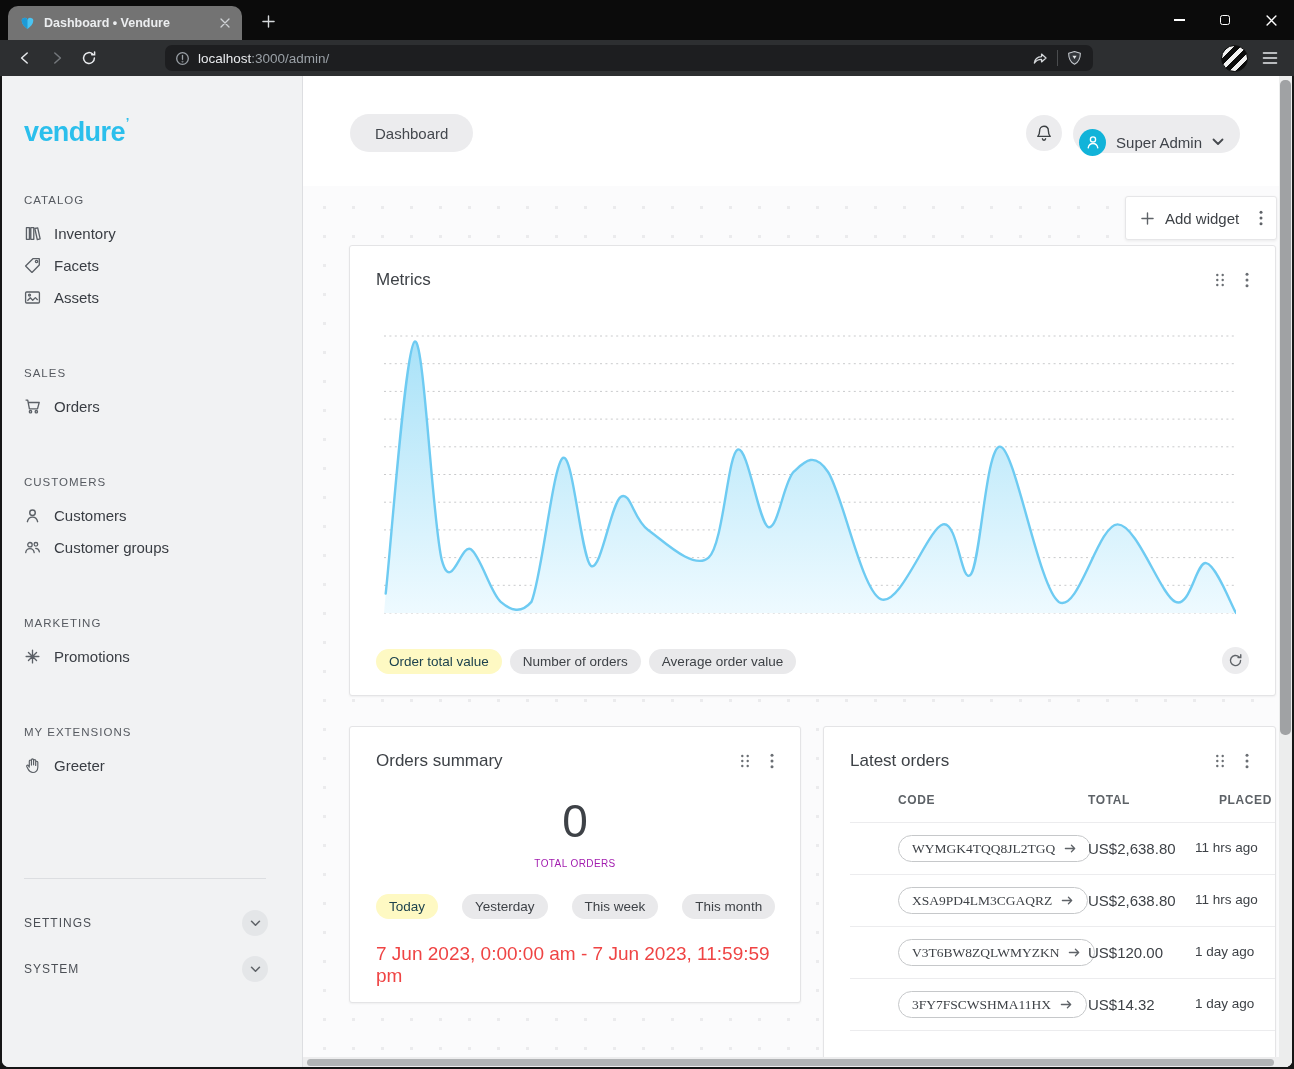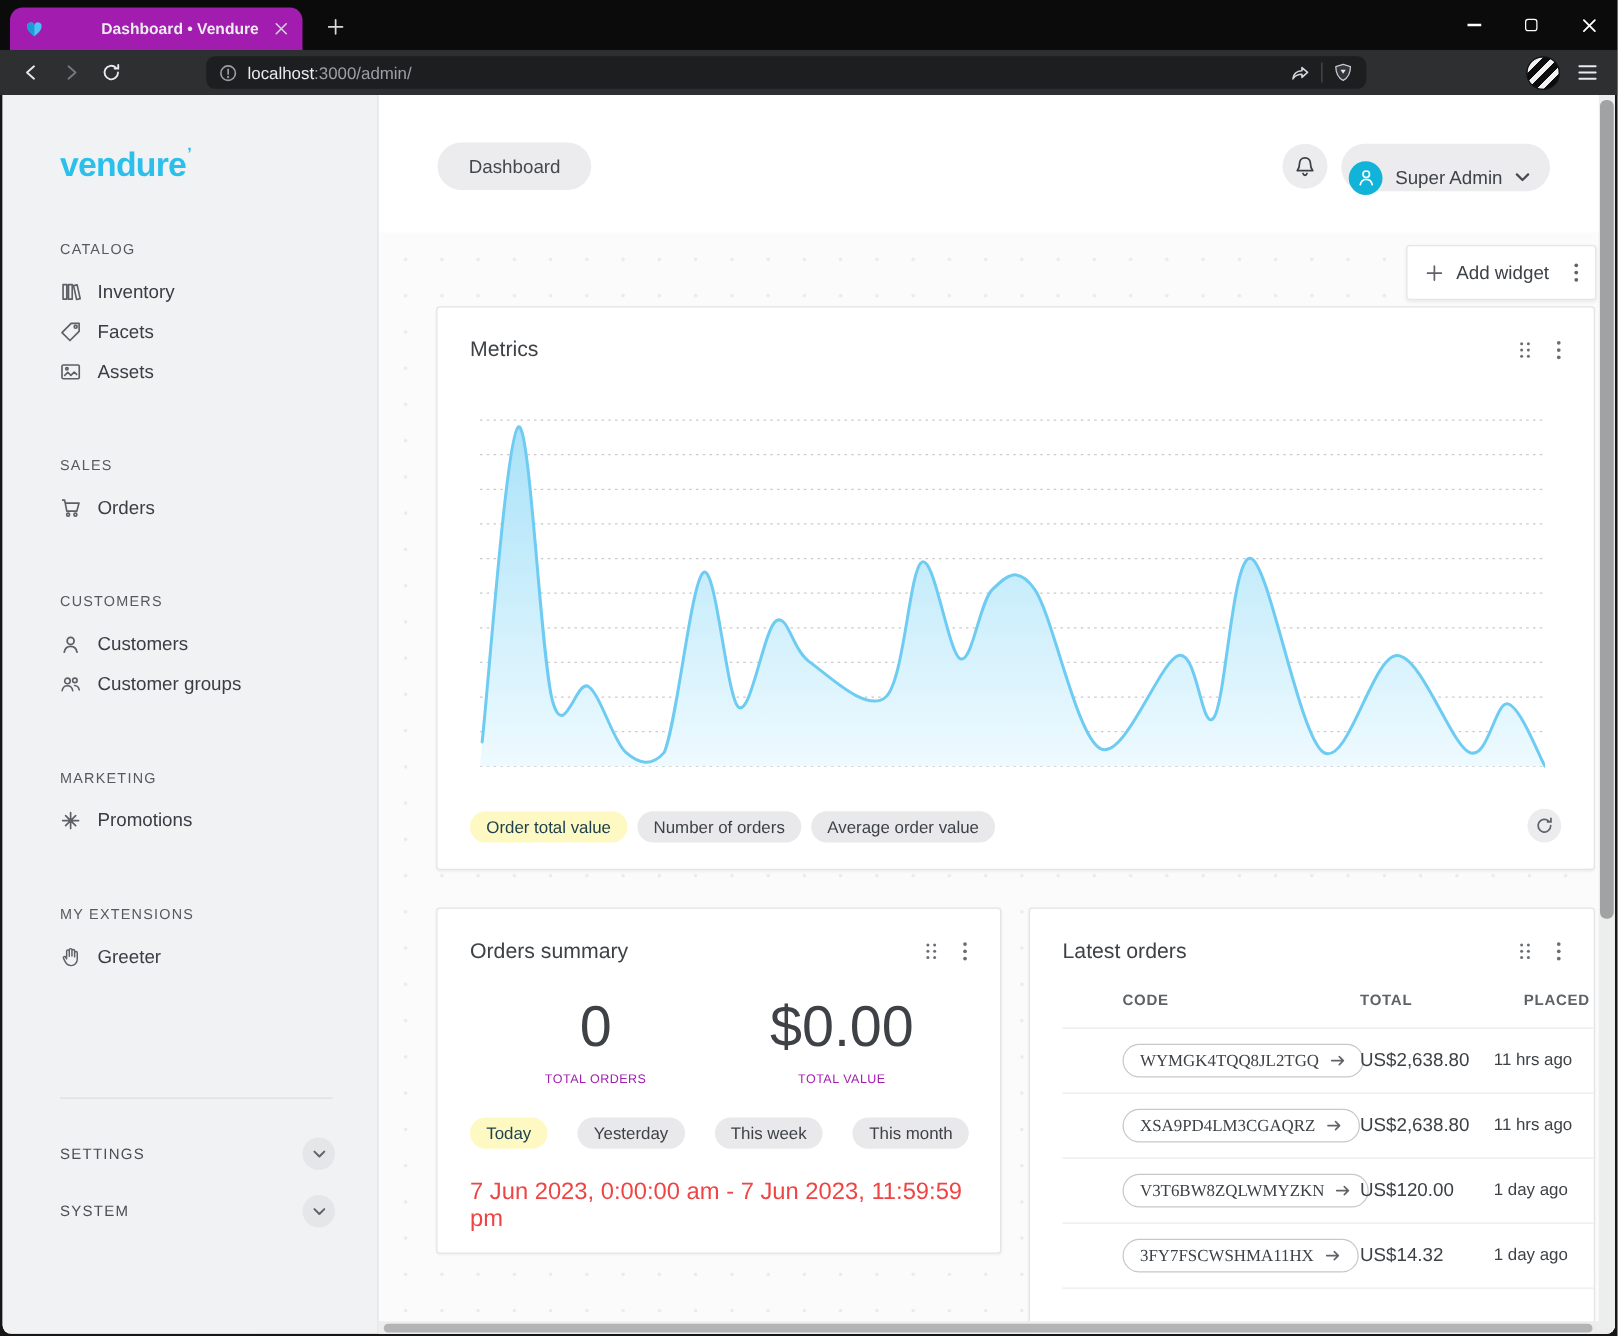--- a/index.html
+++ b/index.html
@@ -9,22 +9,22 @@
     background:#161616;
     font-family:"Liberation Sans", sans-serif;
     -webkit-font-smoothing:antialiased;
   }
   svg { display:block; }
 
   
   .titlebar { height:40px; background:#0b0b0b; position:relative; }
   .tab {
     position:absolute; left:8px; top:6px; width:234px; height:34px;
-    background:#a21caf; border-radius:10px 10px 0 0;
-    display:flex; align-items:center; gap:9px; padding:0 8px 0 12px;text-align:right;
+    background:#737373; border-radius:10px 10px 0 0;
+    display:flex; align-items:center; gap:9px; padding:0 8px 0 12px;
   }
   .tab-title { flex:1; color:#eceef0; font-size:12.5px; font-weight:600; white-space:nowrap; overflow:hidden; }
   .tab-close { width:18px; height:18px; display:flex; align-items:center; justify-content:center; color:#cfd2d5; border-radius:4px; }
   .new-tab { position:absolute; left:256px; top:9px; width:24px; height:24px; display:flex; align-items:center; justify-content:center; color:#d6d9dc; border-radius:50%; }
   .win-controls { position:absolute; right:0; top:0; height:40px; display:flex; }
   .win-btn { width:46px; height:40px; display:flex; align-items:center; justify-content:center; color:#ffffff; }
   .min-glyph { width:11px; height:1.4px; background:#fff; }
   .max-glyph { width:10px; height:10px; border:1.4px solid #fff; border-radius:2.5px; }
 
   .toolbar { height:36px; background:#2d2f31; display:flex; align-items:center; padding:0 12px; gap:6px; }
@@ -45,21 +45,21 @@
   }
   .menu-btn { color:#e8eaed; }
 
   
   .content {
     display:flex; height:991px; margin:0 2px 2px 2px;
     border-radius:0 0 7px 7px; overflow:hidden; position:relative; background:#fff;
   }
 
   
-  .sidebar { width:301px; flex:0 0 301px; background:#f1f2f3; border-right:1px solid #dddee1; padding-left:46px; position:relative; }
+  .sidebar { width:301px; flex:0 0 301px; background:#f1f2f3; border-right:1px solid #dddee1; padding-left:22px; position:relative; }
   .logo { margin-top:30px; font-size:27px; font-weight:700; color:#2bbfec; letter-spacing:-0.6px; line-height:33px; }
   .logo-tick { font-size:13px; vertical-align:14px; margin-left:1px; }
   .nav-section-label { font-size:11.5px; letter-spacing:1px; color:#565a60; font-weight:500; margin:54px 0 11px 0; }
   .sidebar-nav .nav-section-label:first-child { margin-top:45px; }
   .nav-item { height:32px; display:flex; align-items:center; gap:13px; font-size:15px; color:#393d43; cursor:pointer; }
   .nav-icon { width:17px; height:17px; color:#5b6066; flex:0 0 17px; }
   .sidebar-divider { border:none; border-top:1px solid #dcdee1; margin:97px 36px 0 0; }
   .collapsed-row {
     height:40px; margin-top:24px; display:flex; align-items:center; justify-content:space-between;
     padding-right:34px; font-size:12px; letter-spacing:1px; color:#4b4f55; font-weight:400; cursor:pointer;
@@ -524,24 +524,20 @@
                 </svg>
               <svg class="kebab-btn" width="4" height="16">
                   <use href="#kebab-icon"></use>
                 </svg>
             </span>
           </div>
           <div class="stats" id="summary-stats">
               <div class="stat">
                 <div class="stat-value">0</div>
                 <div class="stat-label">TOTAL ORDERS</div>
-              </div>
-              <div class="stat">
-                <div class="stat-value">$0.00</div>
-                <div class="stat-label">TOTAL VALUE</div>
               </div>
             </div>
           <div class="s-chips" id="summary-chips">
               <span class="chip selected">Today</span>
               <span class="chip">Yesterday</span>
               <span class="chip">This week</span>
               <span class="chip">This month</span>
             </div>
           <div class="date-range">7 Jun 2023, 0:00:00 am - 7 Jun 2023, 11:59:59 pm</div>
         </section>

